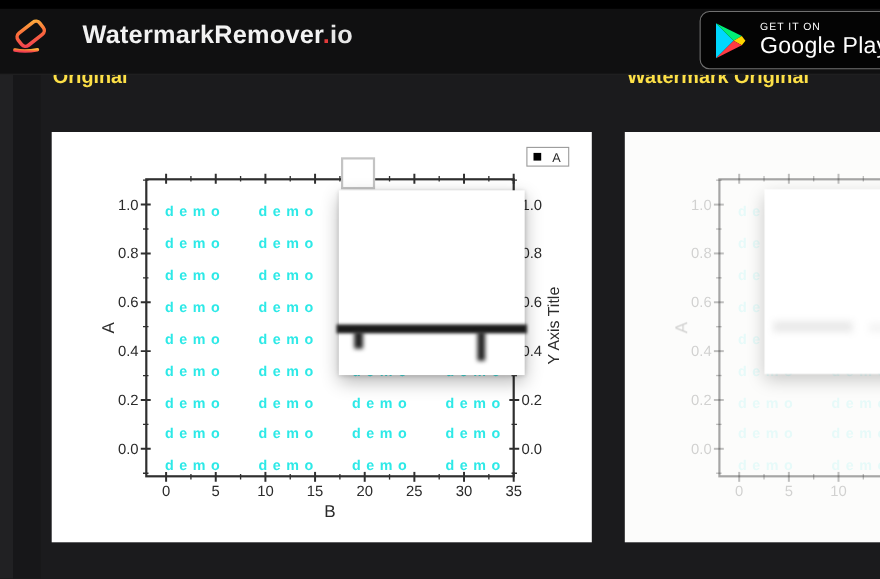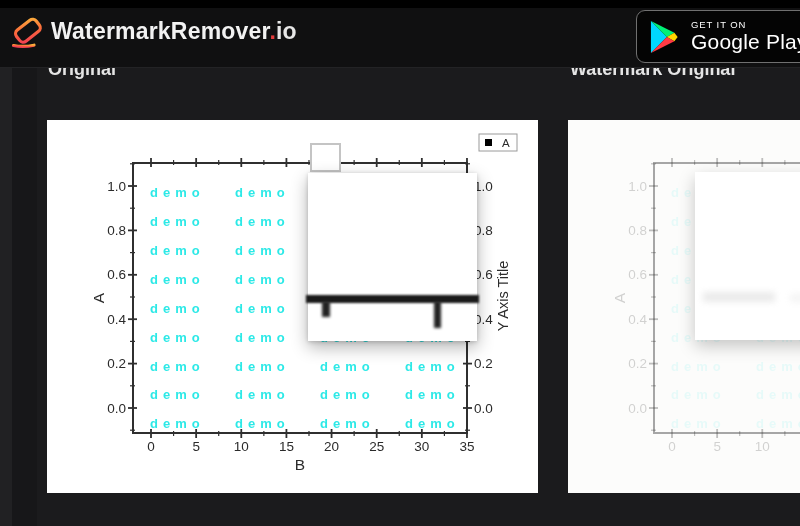--- a/index.html
+++ b/index.html
@@ -5,35 +5,35 @@
   html,body{margin:0;padding:0}
   body{
     width:800px;height:526px;position:relative;overflow:hidden;
     background:#1b1b1d;font-family:"Liberation Sans",sans-serif;
     -webkit-font-smoothing:antialiased;
   }
   
   .topstrip{position:absolute;top:0;left:0;width:800px;height:8px;background:#000;z-index:12}
   .header{position:absolute;top:0;left:0;width:800px;height:68px;background:#101011;z-index:10;
           border-bottom:1px solid #232325;box-sizing:border-box}
-  .brand{position:absolute;left:8px;top:11px;display:flex;align-items:center;gap:3px;cursor:pointer}
+  .brand{position:absolute;left:8px;top:11px;display:flex;align-items:center;gap:27px;cursor:pointer}
   .brand-text{font-size:23px;font-weight:600;color:#f2f2f2;letter-spacing:.2px;white-space:nowrap}
   .brand-dot{color:#e23b3b}
   .brand-tld{color:#e6e6e6}
   .play-badge{position:absolute;left:636px;top:10px;width:184px;height:53px;background:#040404;
       border:1.5px solid #707070;border-radius:9px;display:flex;align-items:center;gap:11px;
       box-sizing:border-box;padding-left:13px;cursor:pointer;overflow:hidden}
   .badge-txt{display:flex;flex-direction:column;line-height:1.05}
   .badge-l1{font-size:9.5px;color:#fff;letter-spacing:.9px}
   .badge-l2{font-size:21px;color:#fff;letter-spacing:.2px;white-space:nowrap;margin-top:1px}
   
   .gutter{position:absolute;left:0;top:68px;width:12px;height:458px;background:#212123;z-index:0}
   .sideband{position:absolute;left:12px;top:68px;width:25px;height:458px;background:#171719;z-index:0}
   
-  .panel-title{position:absolute;z-index:1;font-size:18px;font-weight:700;color:#e5e5e5;white-space:nowrap}
+  .panel-title{position:absolute;z-index:1;font-size:18px;font-weight:700;color:#fde047;white-space:nowrap}
   #title-orig{left:48px;top:59px}
   #title-removed{left:570px;top:59px}
   
   .img-card{position:absolute;top:120px;height:373px;background:#ffffff;overflow:hidden;z-index:2}
   #card-orig{left:47px;width:491px}
   #card-removed{left:568px;width:232px;background:#fcfcfb}
   #card-removed svg{filter:blur(.7px)}
   
   .lens{position:absolute;left:263px;top:23px;width:27px;height:25px;background:#fff;
         border:2px solid #c4c4c4;z-index:4;cursor:move}

